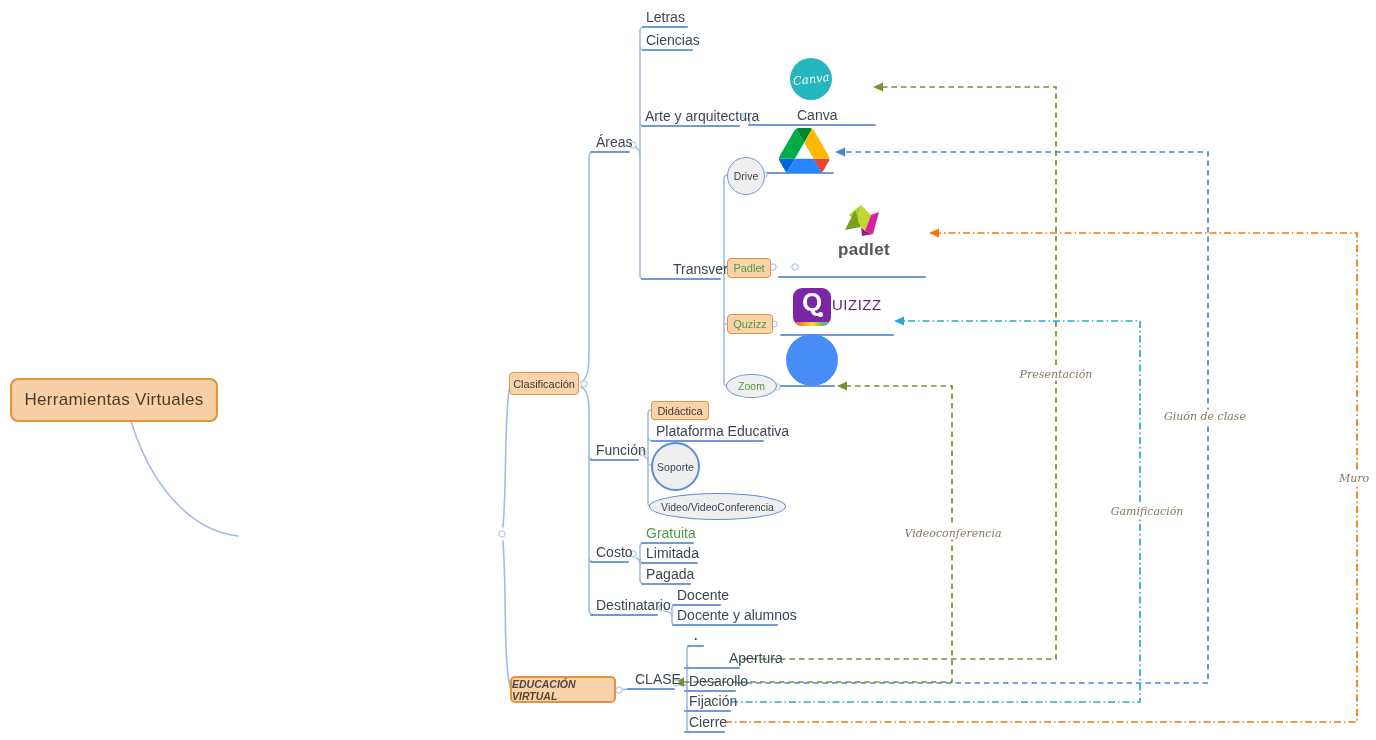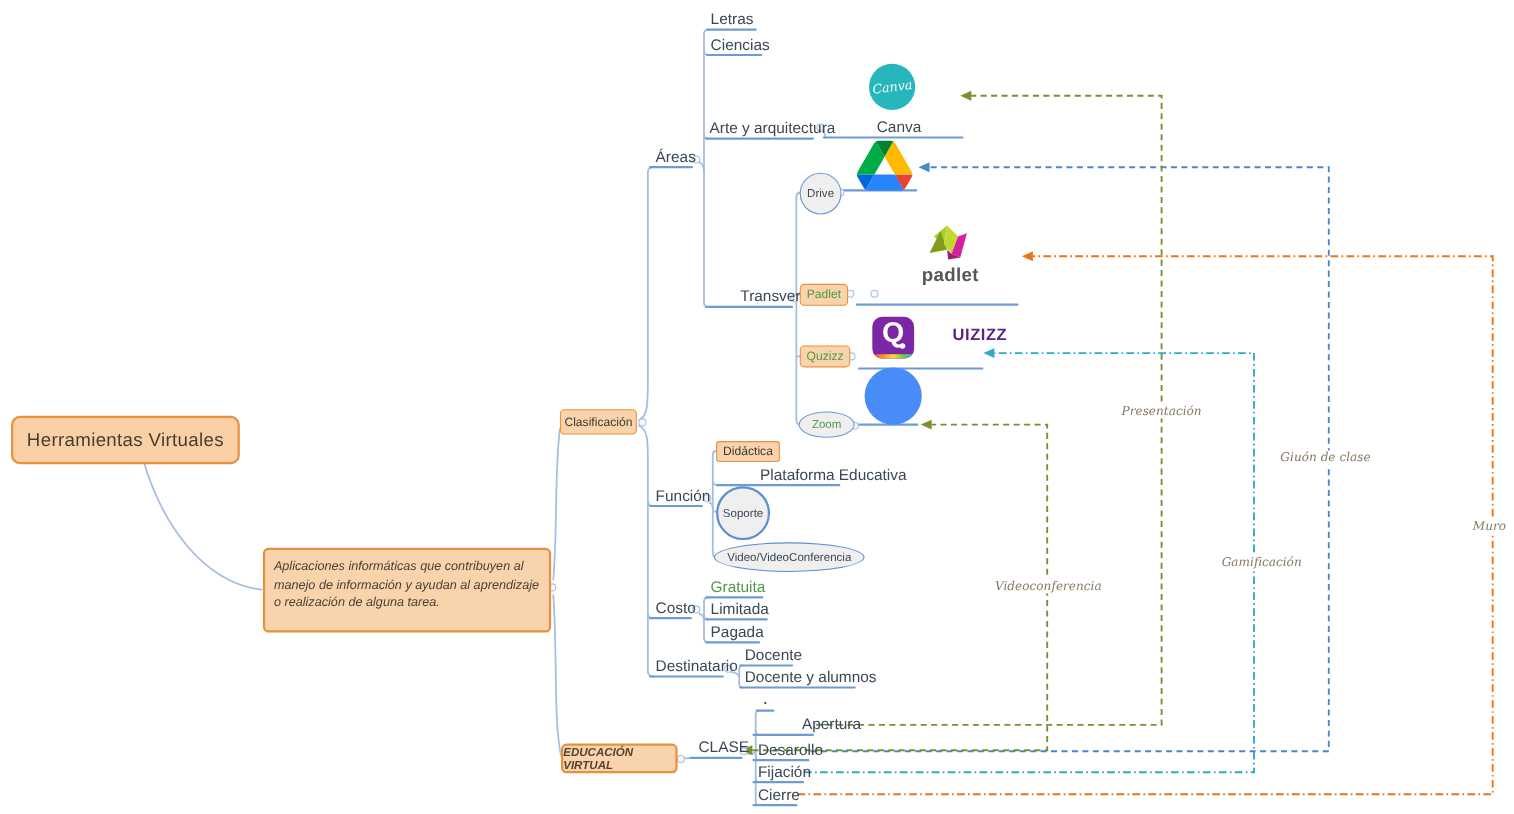--- a/index.html
+++ b/index.html
@@ -26,21 +26,21 @@
   .canva-logo{position:absolute;z-index:2;left:790px;top:58px;width:42px;height:42px;border-radius:50%;
         background:#26b6bc;display:flex;align-items:center;justify-content:center;}
   .canva-logo span{font-family:"DejaVu Serif",serif;font-style:italic;font-size:11.5px;color:#ffffff;transform:rotate(-7deg);}
   .zoom-logo{position:absolute;z-index:2;left:786px;top:334px;width:52px;height:52px;border-radius:50%;background:#478cf7;}
   .qz-square{position:absolute;z-index:2;left:793px;top:288px;width:38px;height:38px;border-radius:9px;
         background:#7b26a5;overflow:hidden;}
   .qz-square .q{position:absolute;left:0;top:-1px;width:100%;text-align:center;font-size:26px;font-weight:bold;color:#ffffff;}
   .qz-square .qdot{position:absolute;left:25px;top:24px;width:5px;height:5px;border-radius:50%;background:#ffffff;}
   .qz-square .stripe{position:absolute;left:0;bottom:0;width:100%;height:4px;
         background:linear-gradient(90deg,#e8417e,#f7941d,#ffd93b,#7ac143,#29b6d8);}
-  .qz-text{position:absolute;z-index:2;left:832px;top:296px;font-size:15px;font-weight:bold;color:#5e2382;letter-spacing:.5px;margin-left:34px;}
+  .qz-text{position:absolute;z-index:2;left:832px;top:296px;font-size:15px;font-weight:normal;color:#5e2382;letter-spacing:.5px;}
   .padlet-text{position:absolute;z-index:2;left:838px;top:240px;font-size:17px;font-weight:bold;color:#53565b;letter-spacing:.3px;}
   .dotnode{font-size:12px;font-weight:bold;}
 </style>
 </head>
 <body>
 
 <div id="canvas">
 
 <svg id="edges" width="1376" height="740" viewBox="0 0 1376 740">
 
@@ -172,21 +172,20 @@
     <polygon points="16,22 20,26 28,29 17,31" fill="#9c1b74"></polygon>
   </g>
 
   <g>
     <rect x="798" y="353" width="17" height="14" rx="4" fill="#ffffff"></rect>
     <path d="M817 357.5 L826 352.5 L826 367.5 L817 362.5 Z" fill="#ffffff"></path>
   </g>
 </svg>
 
 <div class="root-box">Herramientas Virtuales</div>
-<div class="note-box"> Aplicaciones informáticas que contribuyen al manejo de información y ayudan al aprendizaje o realización de alguna tarea.</div>
 
 <div class="obox" style="left:509px;top:372px;width:68px;height:21px;">Clasificación</div>
 <div class="ev-box">EDUCACIÓN VIRTUAL</div>
 
 <div class="lbl" style="left:596px;top:136px;">Áreas</div>
 <div class="lbl" style="left:646px;top:11px;">Letras</div>
 <div class="lbl" style="left:646px;top:34px;">Ciencias</div>
 <div class="lbl" style="left:645px;top:110px;">Arte y arquitectura</div>
 <div class="lbl" style="left:797px;top:109px;">Canva</div>
 <div class="canva-logo">
@@ -210,21 +209,21 @@
   <div class="stripe"></div>
 </div>
 <div class="qz-text">UIZIZZ</div>
 <div class="bcircle" style="left:726px;top:374px;width:49px;height:22px;border-radius:50%;">
       <span class="green">Zoom</span>
     </div>
 <div class="zoom-logo"></div>
 
 <div class="lbl" style="left:596px;top:444px;">Función</div>
 <div class="obox" style="left:651px;top:401px;width:56px;height:17px;border-radius:3px;">Didáctica</div>
-<div class="lbl" style="left:691px;top:425px;text-align:center;">Plataforma Educativa</div>
+<div class="lbl" style="left:656px;top:425px;text-align:center;">Plataforma Educativa</div>
 <div class="bcircle" style="left:651px;top:442px;width:45px;height:45px;border-width:2px;border-color:#5b8fd4;">
       <span>Soporte</span>
     </div>
 <div class="bcircle" style="left:649px;top:493px;width:135px;height:25px;border-radius:50%;border-color:#5b8fd4;">
       <span>Video/VideoConferencia</span>
     </div>
 
 <div class="lbl" style="left:596px;top:546px;text-align:right;">Costo</div>
 <div class="lbl green" style="left:646px;top:527px;">Gratuita</div>
 <div class="lbl" style="left:646px;top:547px;">Limitada</div>

